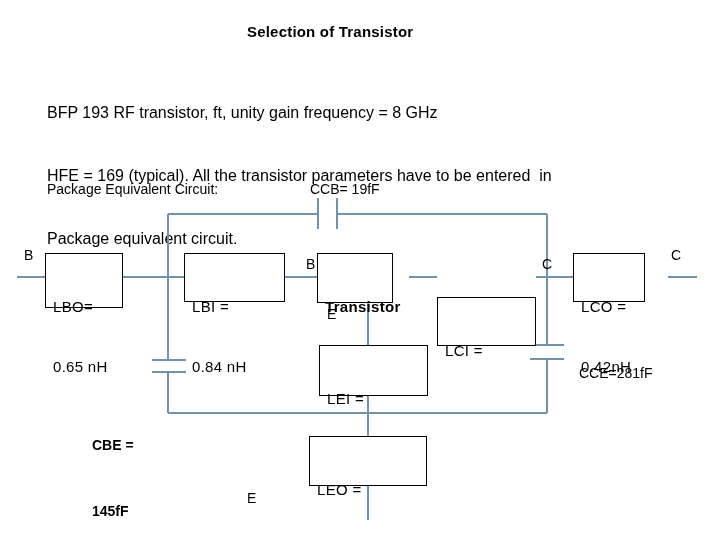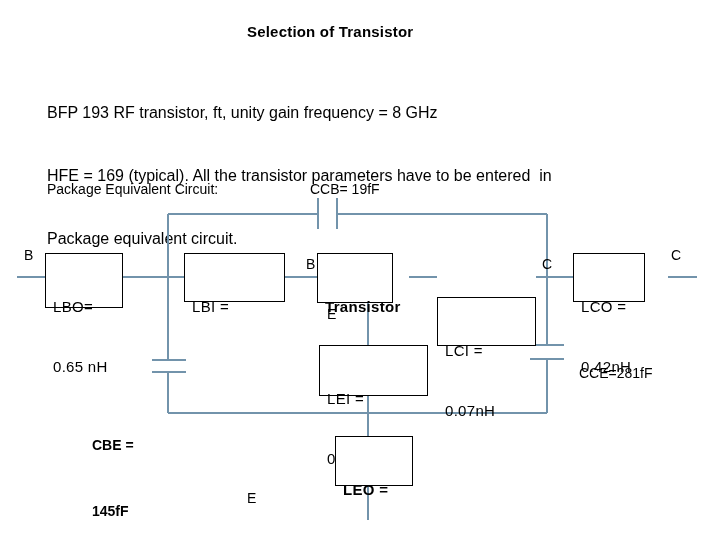--- a/index.html
+++ b/index.html
@@ -29,21 +29,21 @@
     white-space: pre;
   }
   .box.bold { font-weight: 700; }
   
   .box-lbo { left: 45px;  top: 253px; width: 78px;  height: 55px; }
   .box-lbi { left: 184px; top: 253px; width: 101px; height: 49px; }
   .box-chip{ left: 317px; top: 253px; width: 76px;  height: 50px; }
   .box-lci { left: 437px; top: 253px; width: 99px;  height: 49px; margin-top: 44px; }
   .box-lco { left: 573px; top: 253px; width: 72px;  height: 49px; }
   .box-lei { left: 319px; top: 345px; width: 109px; height: 51px; }
-  .box-leo { left: 335px; top: 436px; width: 78px;  height: 50px; font-weight: bold; }
+  .box-leo { left: 309px; top: 436px; width: 118px;  height: 50px; }
 </style>
 </head>
 <body>
 
 <div class="abs title" style="left:247px; top:23px;">Selection of Transistor</div>
 
 <div class="abs body-text" style="left:47px; top:60px;">
   <div>BFP 193 RF transistor, ft, unity gain frequency = 8 GHz</div>
   <div>HFE = 169 (typical). All the transistor parameters have to be entered  in</div>
   <div>Package equivalent circuit.</div>
@@ -84,28 +84,28 @@
     <line x1="368" y1="486" x2="368" y2="520"></line>
   </g>
 </svg>
 
 <div class="box box-lbo" style="border-color: rgb(0, 0, 0);">
   <div>LBO=</div>
   <div>0.65 nH</div>
 </div>
 <div class="box box-lbi" style="border-color: rgb(0, 0, 0);">
   <div>LBI =</div>
+  <div>0.84 nH</div>
 </div>
 <div class="box box-chip bold" style="border-color: rgb(0, 0, 0);">
   <div>Transistor</div>
   <div>Chip</div>
 </div>
 <div class="box box-lci" style="border-color: rgb(0, 0, 0);">
   <div>LCI =</div>
-  <div>0.07nH</div>
 </div>
 <div class="box box-lco" style="border-color: rgb(0, 0, 0);">
   <div>LCO =</div>
   <div>0.42nH</div>
 </div>
 <div class="box box-lei" style="border-color: rgb(0, 0, 0);">
   <div>LEI =</div>
   <div>0.31nH</div>
 </div>
 <div class="box box-leo" style="border-color: rgb(0, 0, 0);">

